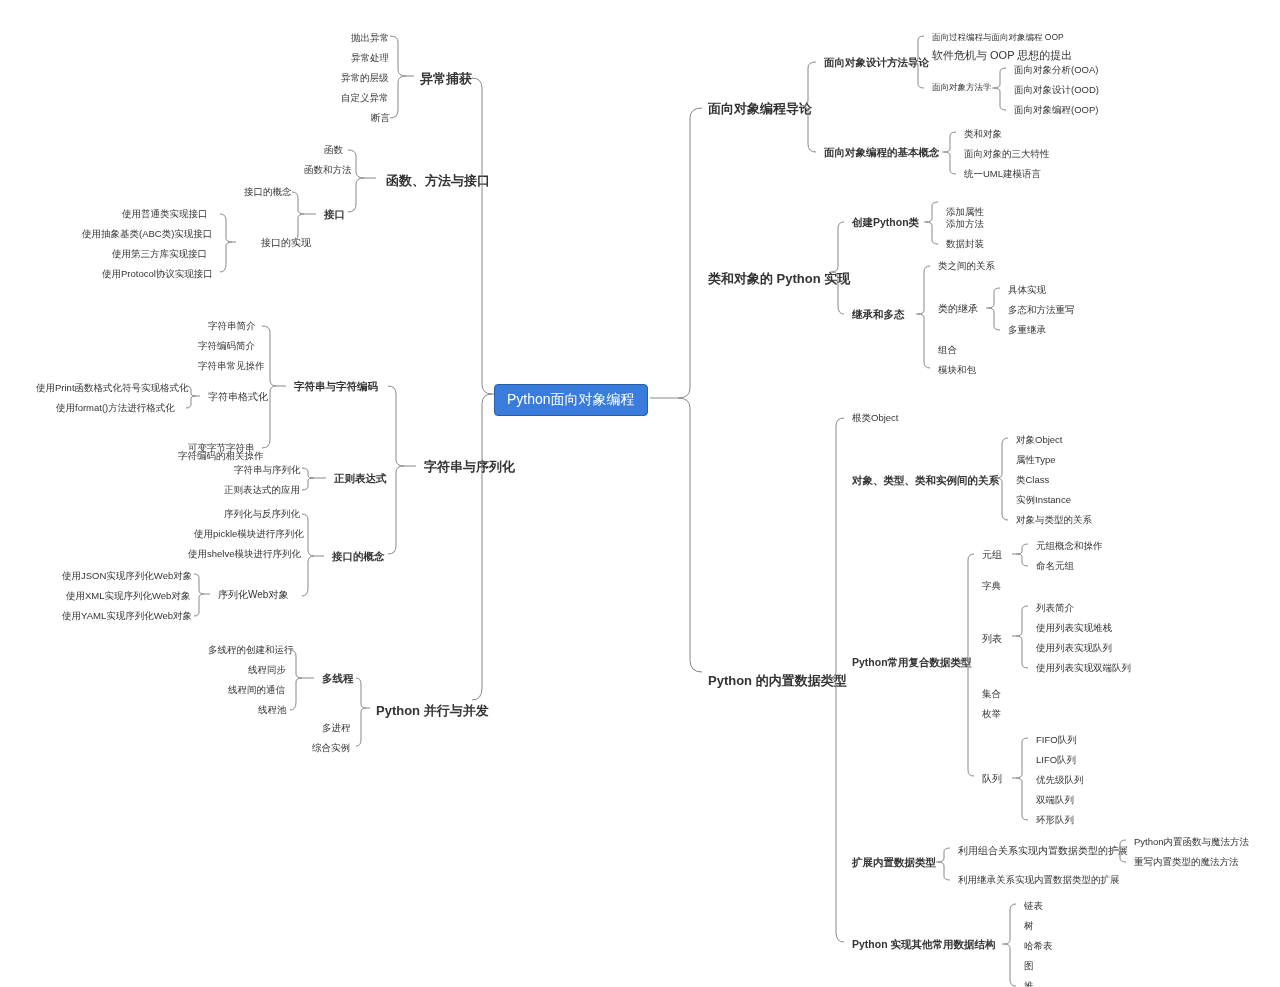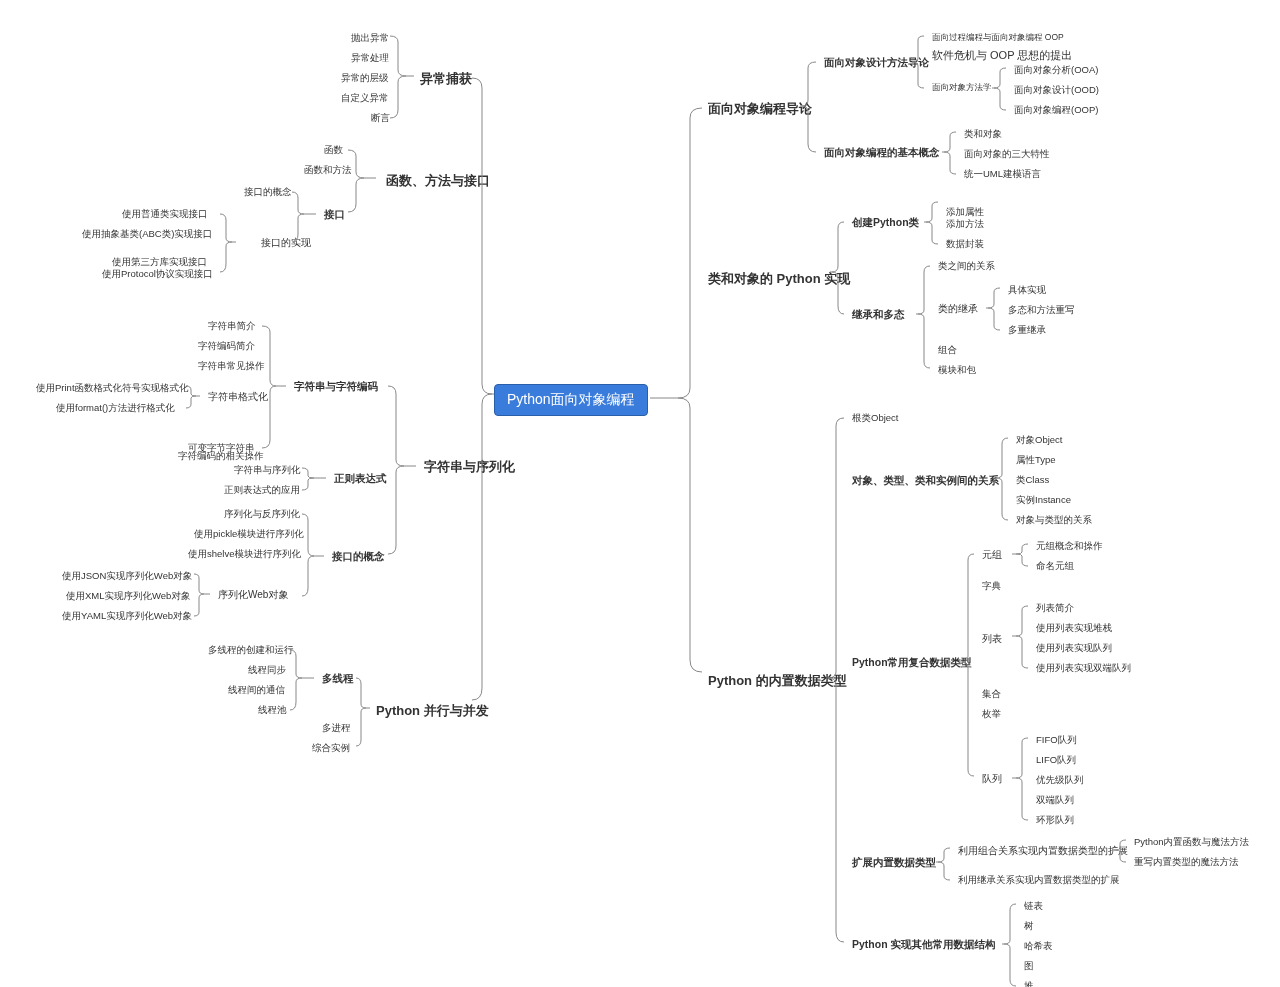--- a/index.html
+++ b/index.html
@@ -62,21 +62,21 @@
     </svg>
 
   <div class="node l1" style="left:370px; top:160px;">函数、方法与接口</div>
   <div class="node leaf" style="left:308px; top:132px;">函数</div>
   <div class="node leaf" style="left:288px; top:152px;">函数和方法</div>
   <div class="node l2" style="left:308px; top:196px;">接口</div>
   <div class="node leaf" style="left:228px; top:174px;">接口的概念</div>
   <div class="node l4" style="left:245px; top:224px;">接口的实现</div>
   <div class="node leaf" style="left:106px; top:196px;">使用普通类实现接口</div>
   <div class="node leaf" style="left:66px;  top:216px;">使用抽象基类(ABC类)实现接口</div>
-  <div class="node leaf" style="left:96px;  top:244px;">使用第三方库实现接口</div>
+  <div class="node leaf" style="left:96px;  top:236px;">使用第三方库实现接口</div>
   <div class="node leaf" style="left:86px;  top:256px;">使用Protocol协议实现接口</div>
   <svg class="bracket" style="left:210px; top:198px; width:16px; height:70px;">
       <path d="M0,6 Q6,6 6,12 L6,30 Q6,34 12,34 Q6,34 6,38 L6,56 Q6,64 0,64 M12,34 L16,34"></path>
     </svg>
   <svg class="bracket" style="left:282px; top:176px; width:24px; height:60px;">
       <path d="M0,6 Q6,6 6,12 L6,24 Q6,28 12,28 Q6,28 6,32 L6,48 Q6,56 0,56 M12,28 L24,28"></path>
     </svg>
   <svg class="bracket" style="left:338px; top:134px; width:28px; height:72px;">
       <path d="M0,6 Q8,6 8,12 L8,28 Q8,34 16,34 Q8,34 8,40 L8,60 Q8,68 0,68 M16,34 L28,34"></path>
     </svg>

